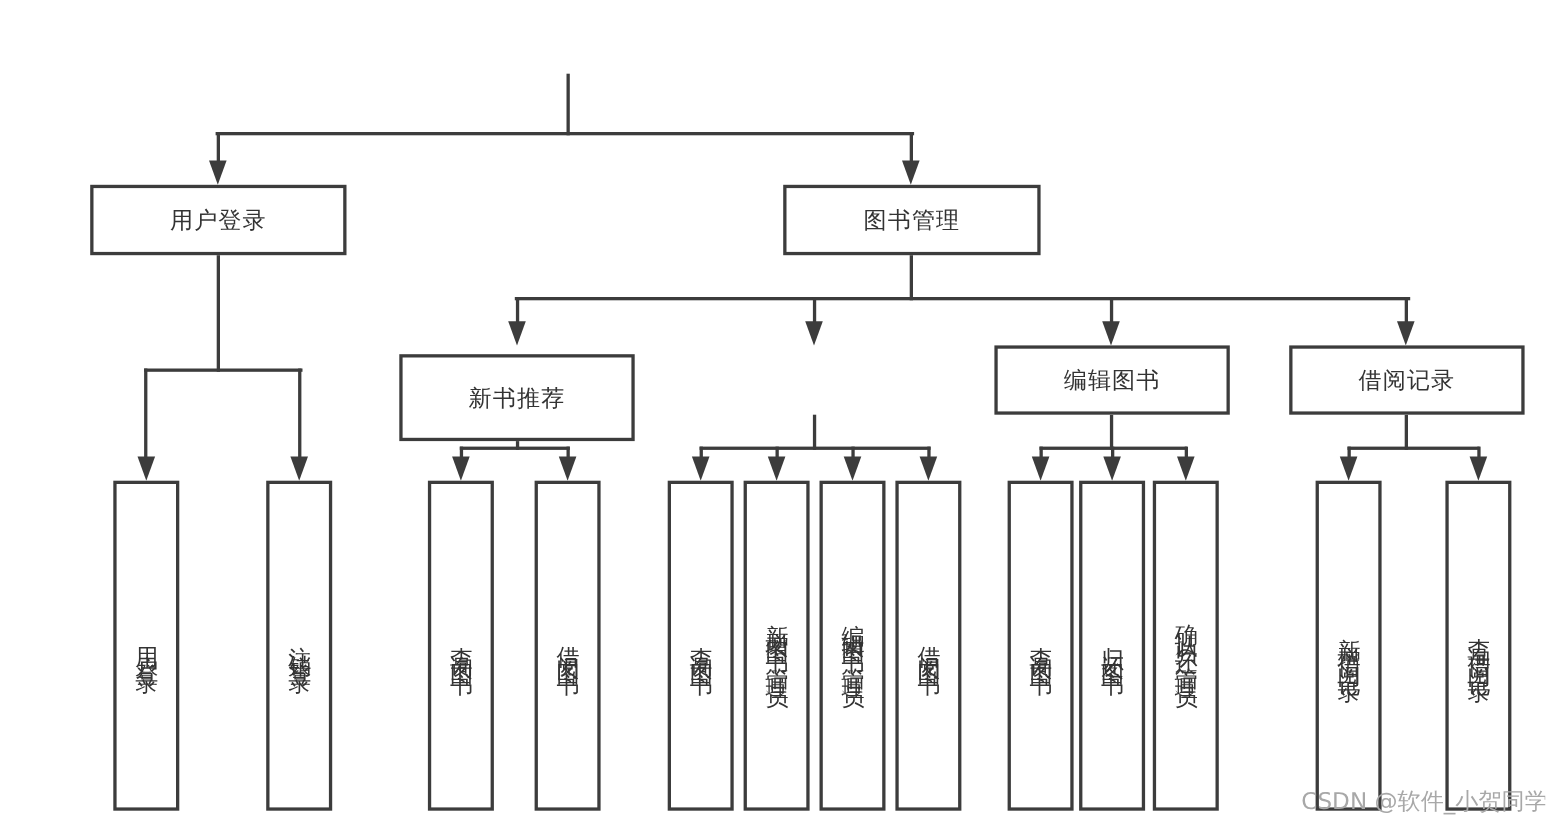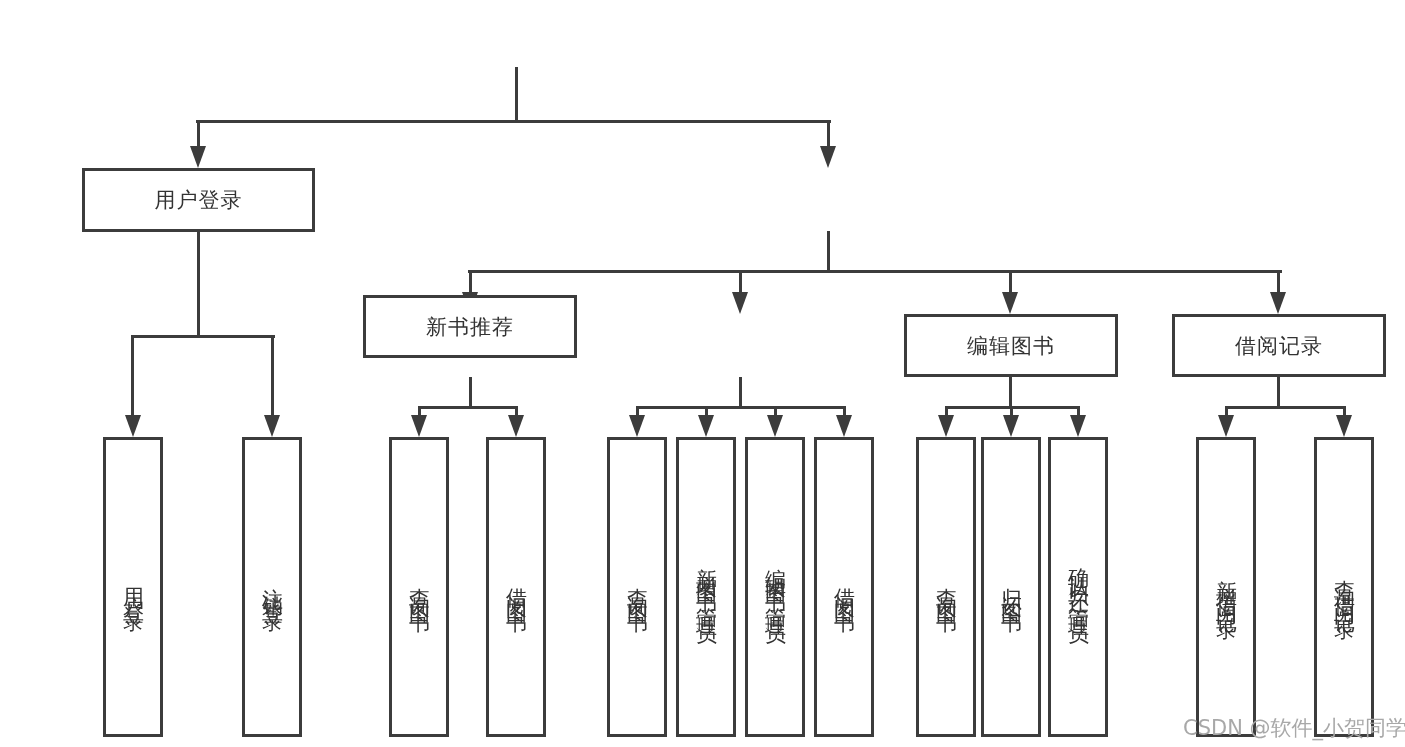--- a/index.html
+++ b/index.html
@@ -133,22 +133,25 @@
   <div class="hline" style="left:1225px;top:406px;width:120px"></div>
   <div class="vline" style="left:1225px;top:406px;height:12px"></div>
   <div class="arrow" style="left:1218px;top:415px"></div>
   <div class="vline" style="left:1343px;top:406px;height:12px"></div>
   <div class="arrow" style="left:1336px;top:415px"></div>
 
 
   <div class="node" style="left:82px;top:168px;width:233px;height:64px">
     <span>用户登录</span>
   </div>
-
-  <div class="node" style="left:363px;top:295px;width:214px;height:63px">
+  <div class="node" style="left:712px;top:168px;width:234px;height:64px">
+    <span>图书管理</span>
+  </div>
+
+  <div class="node" style="left:363px;top:322px;width:214px;height:79px">
     <span>新书推荐</span>
   </div>
   <div class="node" style="left:904px;top:314px;width:214px;height:63px">
     <span>编辑图书</span>
   </div>
   <div class="node" style="left:1172px;top:314px;width:214px;height:63px">
     <span>借阅记录</span>
   </div>
 
   <div class="leaf" style="left:103px">

